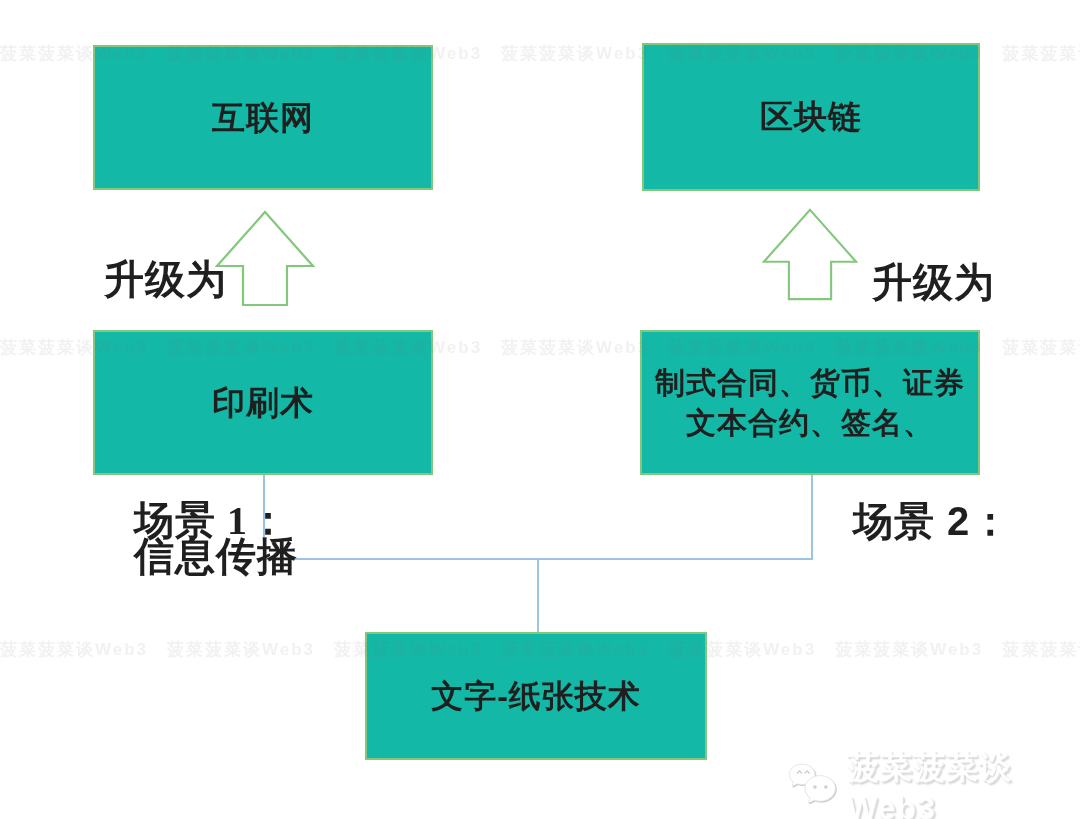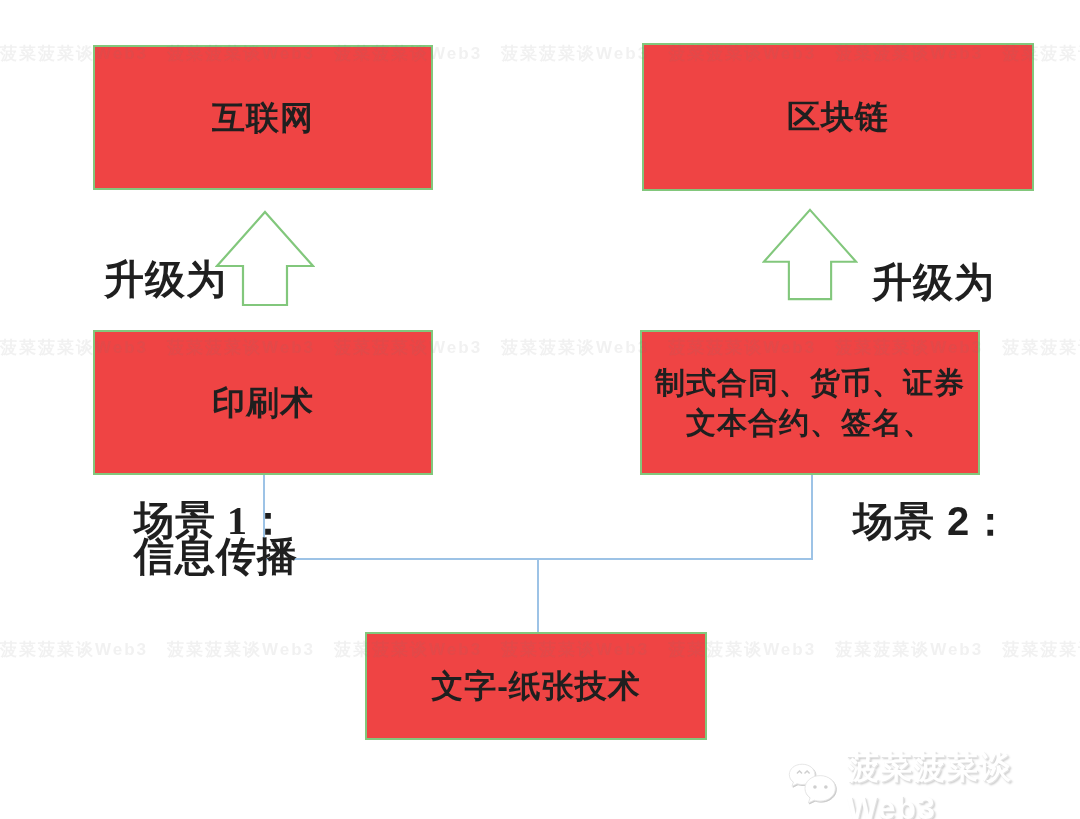--- a/index.html
+++ b/index.html
@@ -7,21 +7,21 @@
     --blue:#9dc3e6;
     --text:#1f1f1f;
     --wm-shadow:#cccccc;
   }
   html,body{margin:0;padding:0;background:#ffffff;}
   .canvas{
     position:relative;width:1080px;height:819px;background:#ffffff;overflow:hidden;
     font-family:"Liberation Sans", sans-serif;color:var(--text);
   }
   .gbox{
-    position:absolute;box-sizing:border-box;border:2px solid var(--green);background:#ef4444;
+    position:absolute;box-sizing:border-box;border:2px solid var(--green);background:#14b8a6;
     display:flex;flex-direction:column;align-items:center;justify-content:center;
     text-align:center;font-weight:600;font-size:33px;letter-spacing:1px;z-index:2;
   }
   .gbox .line{display:block;line-height:42px;}
   .diag-label{
     position:absolute;font-weight:600;font-size:40px;line-height:36px;letter-spacing:1px;z-index:2;
   }
   .conn{position:absolute;background:var(--blue);z-index:1;}
   .arrow-svg{position:absolute;z-index:2;}
   .wm-row{
@@ -41,21 +41,21 @@
 </style>
 </head>
 <body>
 
 <div class="canvas">
 
   <div class="gbox" style="left:93px;top:45px;width:340px;height:145px;">
     <span class="line">互联网</span>
   </div>
 
-  <div class="gbox" style="left:642px;top:43px;width:392px;height:148px;">
+  <div class="gbox" style="left:642px;top:43px;width:338px;height:148px;">
     <span class="line">区块链</span>
   </div>
 
   <svg class="arrow-svg" style="left:215px;top:210px;" width="100" height="97" viewBox="0 0 100 97">
     <path d="M50 2 L98 56 L72 56 L72 95 L28 95 L28 56 L2 56 Z" fill="#ffffff" stroke="var(--green)" stroke-width="2.2" stroke-linejoin="miter"></path>
   </svg>
 
   <svg class="arrow-svg" style="left:762px;top:206px;" width="96" height="97" viewBox="0 0 100 97">
     <path d="M50 2 L98 56 L72 56 L72 95 L28 95 L28 56 L2 56 Z" fill="#ffffff" stroke="var(--green)" stroke-width="2.2" stroke-linejoin="miter"></path>
   </svg>
@@ -80,21 +80,21 @@
 
   <div class="diag-label" style="left:828px;top:503px;margin-left:25px;">
     <span style="display:block;">场景 2：</span>
   </div>
 
   <div class="conn" style="left:263px;top:475px;width:2px;height:85px;"></div>
   <div class="conn" style="left:811px;top:475px;width:2px;height:85px;"></div>
   <div class="conn" style="left:263px;top:558px;width:550px;height:2px;"></div>
   <div class="conn" style="left:537px;top:558px;width:2px;height:76px;"></div>
 
-  <div class="gbox" style="left:365px;top:632px;width:342px;height:108px;font-size:32px;align-items:center;">
+  <div class="gbox" style="left:365px;top:632px;width:342px;height:128px;font-size:32px;align-items:center;">
     <span class="line">文字-纸张技术</span>
   </div>
 
   <div class="wm-row" style="top:42px;">菠菜菠菜谈Web3　菠菜菠菜谈Web3　菠菜菠菜谈Web3　菠菜菠菜谈Web3　菠菜菠菜谈Web3　菠菜菠菜谈Web3　菠菜菠菜谈Web3　菠菜菠菜谈Web3　菠菜菠菜谈Web3　菠菜菠菜谈Web3　</div>
   <div class="wm-row" style="top:336px;">菠菜菠菜谈Web3　菠菜菠菜谈Web3　菠菜菠菜谈Web3　菠菜菠菜谈Web3　菠菜菠菜谈Web3　菠菜菠菜谈Web3　菠菜菠菜谈Web3　菠菜菠菜谈Web3　菠菜菠菜谈Web3　菠菜菠菜谈Web3　</div>
   <div class="wm-row" style="top:638px;">菠菜菠菜谈Web3　菠菜菠菜谈Web3　菠菜菠菜谈Web3　菠菜菠菜谈Web3　菠菜菠菜谈Web3　菠菜菠菜谈Web3　菠菜菠菜谈Web3　菠菜菠菜谈Web3　菠菜菠菜谈Web3　菠菜菠菜谈Web3　</div>
 
   <div class="wm-badge">
     <svg class="wm-icon" width="62" height="56" viewBox="0 0 60 56">
       <path d="M17,4 C9,4 3.5,9 3.5,15 C3.5,18.2 5.2,21 7.8,22.8 L6.3,27.2 L11.6,24.6 C13.3,25.1 15.1,25.4 17,25.4 C25,25.4 30.5,20.6 30.5,15 C30.5,9 25,4 17,4 Z" fill="#ffffff" stroke="#e6e6e6" stroke-width="1"></path>

